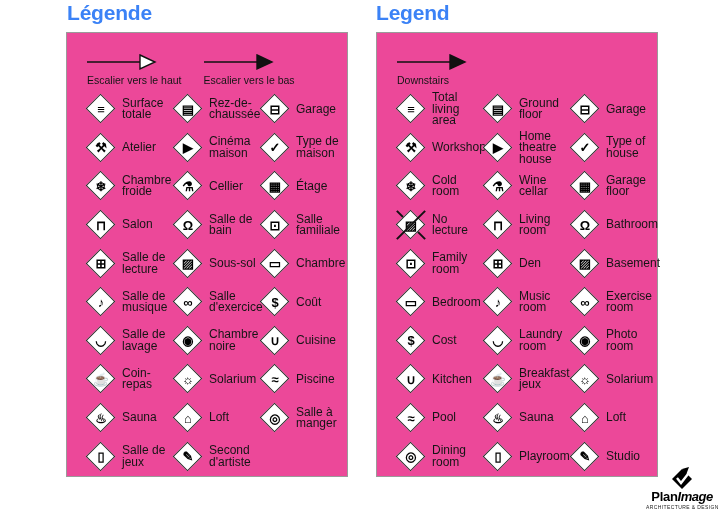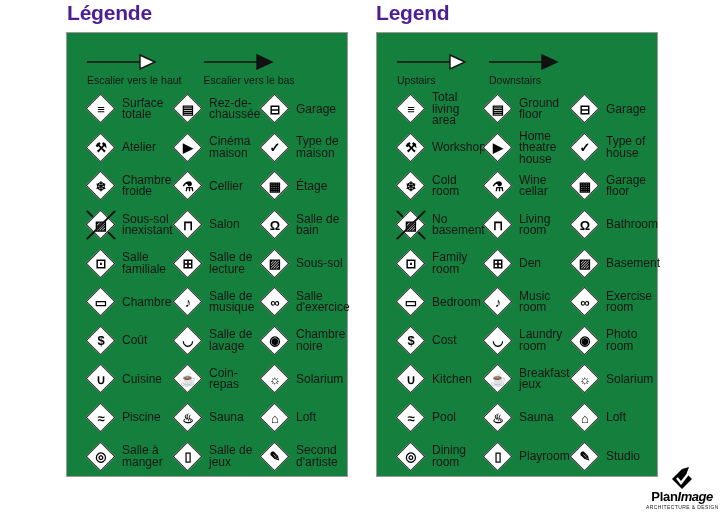--- a/index.html
+++ b/index.html
@@ -2,26 +2,26 @@
 <html><head>
 <meta charset="utf-8">
 <style>
   html,body{margin:0;padding:0;background:#ffffff;}
   .stage{
     position:relative;width:720px;height:523px;background:#ffffff;
     font-family:"Liberation Sans",sans-serif;color:#111;overflow:hidden;
   }
   .panel-title{
     position:absolute;top:1px;margin:0;font-size:21px;font-weight:700;
-    letter-spacing:-0.2px;color:#4c1d95;
+    letter-spacing:-0.2px;color:#3b82f6;
   }
   #title-fr{left:67px;}
   #title-en{left:376px;}
   .panel{
-    position:absolute;top:32px;width:282px;height:445px;background:#15803d;
+    position:absolute;top:32px;width:282px;height:445px;background:#ec4899;
     border:1px solid #9a9a9a;box-sizing:border-box;padding:14px 0 0 18px;
   }
   #panel-fr{left:66px;}
   #panel-en{left:376px;}
   .arrows{display:flex;gap:22px;margin:6px 0 4px 2px;}
   .arrow-group{display:flex;flex-direction:column;}
   .arrow-group svg{display:block;}
   .arrow-label{font-size:10.5px;margin-top:3px;white-space:nowrap;color:#151515;}
   .items{
     display:grid;grid-template-columns:repeat(3,87px);
@@ -142,27 +142,20 @@
           <span class="ilabel">Cellier</span>
         </div>
         <div class="item">
           <span class="dicon">
             <span class="dia"></span>
             <span class="glyph">▦</span>
           </span>
           <span class="ilabel">Étage</span>
         </div>
         <div class="item">
-          <span class="dicon crossed">
-            <span class="dia"></span>
-            <span class="glyph">▨</span>
-          </span>
-          <span class="ilabel">Sous-sol inexistant</span>
-        </div>
-        <div class="item">
           <span class="dicon">
             <span class="dia"></span>
             <span class="glyph">⊓</span>
           </span>
           <span class="ilabel">Salon</span>
         </div>
         <div class="item">
           <span class="dicon">
             <span class="dia"></span>
             <span class="glyph">Ω</span>
@@ -293,29 +286,20 @@
             <span class="dia"></span>
             <span class="glyph">✎</span>
           </span>
           <span class="ilabel">Second d'artiste</span>
         </div>
       </div>
   </div>
 
   <div class="panel" id="panel-en">
     <div class="arrows">
-      <div class="arrow-group">
-        <span>
-          <svg width="70" height="18" viewBox="0 0 70 18">
-            <line x1="0" y1="9" x2="53" y2="9" stroke="#111" stroke-width="1.6"></line>
-            <polygon points="53,2 68,9 53,16" fill="#fff" stroke="#111" stroke-width="1.4"></polygon>
-          </svg>
-        </span>
-        <span class="arrow-label">Upstairs</span>
-      </div>
       <div class="arrow-group">
         <span>
           <svg width="70" height="18" viewBox="0 0 70 18">
             <line x1="0" y1="9" x2="53" y2="9" stroke="#111" stroke-width="1.6"></line>
             <polygon points="53,2 68,9 53,16" fill="#111" stroke="#111" stroke-width="1.4"></polygon>
           </svg>
         </span>
         <span class="arrow-label">Downstairs</span>
       </div>
     </div>
@@ -381,21 +365,21 @@
             <span class="dia"></span>
             <span class="glyph">▦</span>
           </span>
           <span class="ilabel">Garage floor</span>
         </div>
         <div class="item">
           <span class="dicon crossed">
             <span class="dia"></span>
             <span class="glyph">▨</span>
           </span>
-          <span class="ilabel">No basement</span>
+          <span class="ilabel">No lecture</span>
         </div>
         <div class="item">
           <span class="dicon">
             <span class="dia"></span>
             <span class="glyph">⊓</span>
           </span>
           <span class="ilabel">Living room</span>
         </div>
         <div class="item">
           <span class="dicon">

